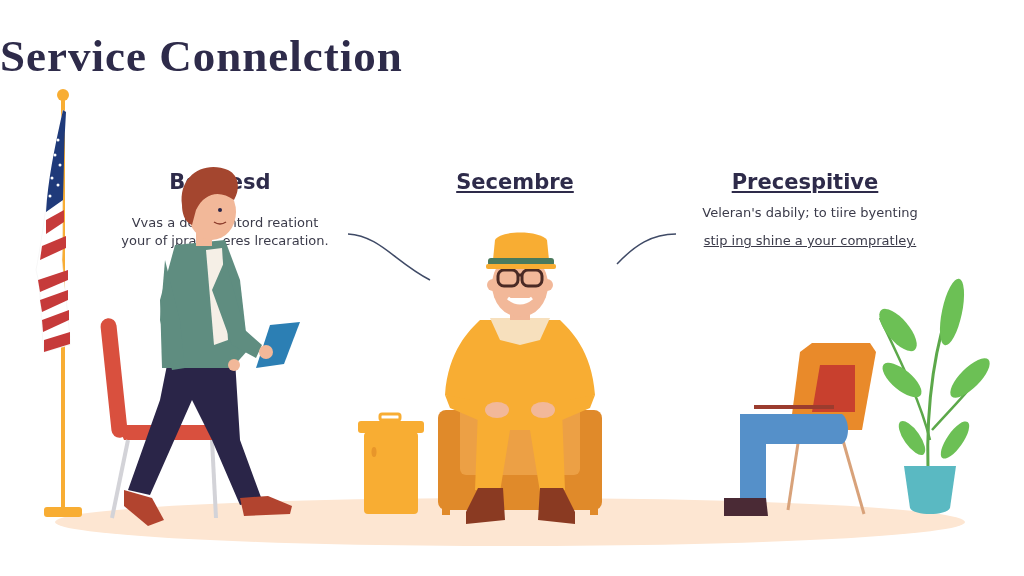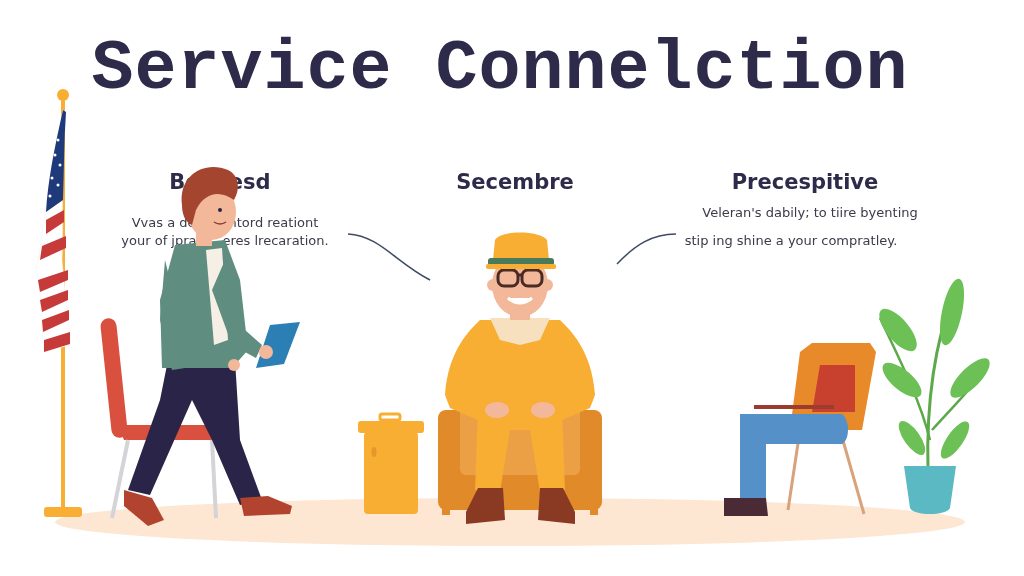--- a/index.html
+++ b/index.html
@@ -2,48 +2,48 @@
 <html><head>
   <meta charset="utf-8">
   <style>
     html, body { margin:0; padding:0; }
     body {
       width:1024px; height:576px; overflow:hidden; position:relative;
       background:#ffffff;
       font-family:"DejaVu Sans","Liberation Sans",sans-serif;
     }
     .title {
-      position:absolute; left:0; top:30px; width:1000px; text-align:center;
-      font-size:70px; font-weight:bold; color:#2e2b4a; letter-spacing:1px;
-      font-family:Liberation Mono, monospace;
+      position:absolute; left:0; top:30px; width:1000px; 
+      font-size:45px; font-weight:bold; color:#2e2b4a; letter-spacing:1px;
+      font-family:Liberation Serif, serif;
     }
     .col-heading {
       position:absolute; font-size:21px; font-weight:bold; color:#2e2b4a;
       text-align:center; font-family:"DejaVu Sans",sans-serif;
     }
     .col-text {
       position:absolute; font-size:13px; color:#3b3b4a; line-height:18px;
       text-align:center; font-family:"DejaVu Sans",sans-serif;
     }
     svg.scene { position:absolute; left:0; top:0; }
   </style>
 </head>
 <body>
 
 <div class="title">Service Connelction</div>
 
 <div class="col-heading" style="left:120px; top:170px; width:200px; white-space:pre;">Be    esd</div>
 <div class="col-text" style="left:95px; top:214px; width:260px; white-space:pre;">Vvas a den      ntord reationt</div>
 <div class="col-text" style="left:95px; top:232px; width:260px; white-space:pre;">your of jprar     eres lrecaration.</div>
 
-<div class="col-heading" style="left:415px; top:170px; width:200px;">Secembre</div>
+<div class="col-heading" style="left:415px; top:170px; width:200px;text-decoration:underline;">Secembre</div>
 
-<div class="col-heading" style="left:705px; top:170px; width:200px;">Precespitive</div>
+<div class="col-heading" style="left:705px; top:170px; width:200px;text-decoration:underline;">Precespitive</div>
 <div class="col-text" style="left:680px; top:204px; width:260px;">Veleran's dabily; to tiire byenting</div>
-<div class="col-text" style="left:661px; top:232px; width:260px;">stip ing shine a your compratley.</div>
+<div class="col-text" style="left:680px; top:232px; width:260px;text-decoration:underline;">stip ing shine a your compratley.</div>
 
 <svg class="scene" width="1024" height="576" viewBox="0 0 1024 576">
 
   <ellipse cx="510" cy="522" rx="455" ry="24" fill="#fde6d2"></ellipse>
 
   <path d="M348 234 C380 236 395 262 430 280" stroke="#3f4a66" stroke-width="1.5" fill="none"></path>
   <path d="M617 264 C635 245 652 234 676 234" stroke="#3f4a66" stroke-width="1.5" fill="none"></path>
 
   <g>
     <circle cx="63" cy="95" r="6" fill="#f8ad33"></circle>

